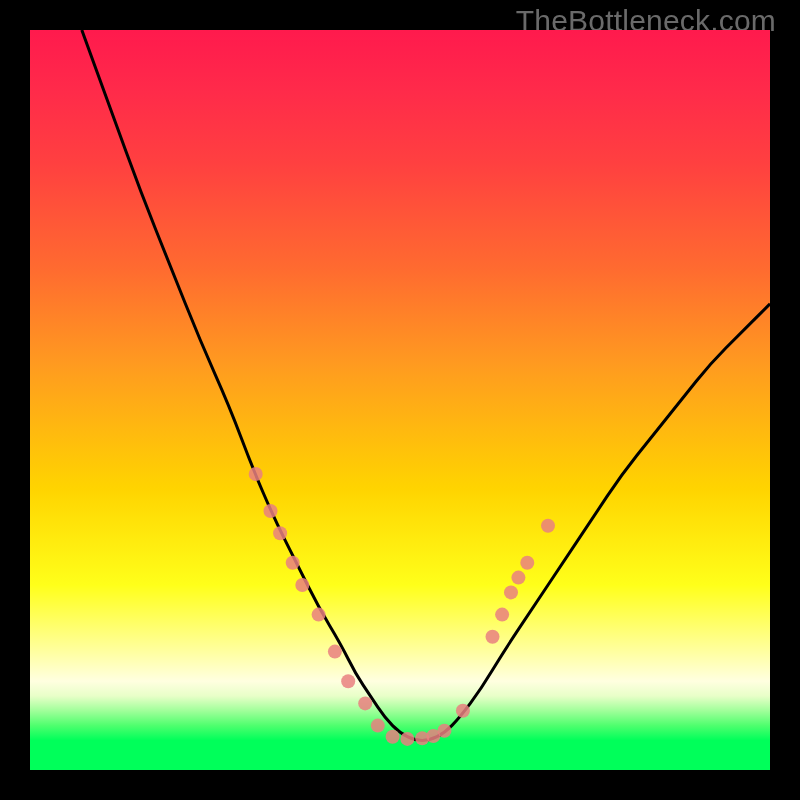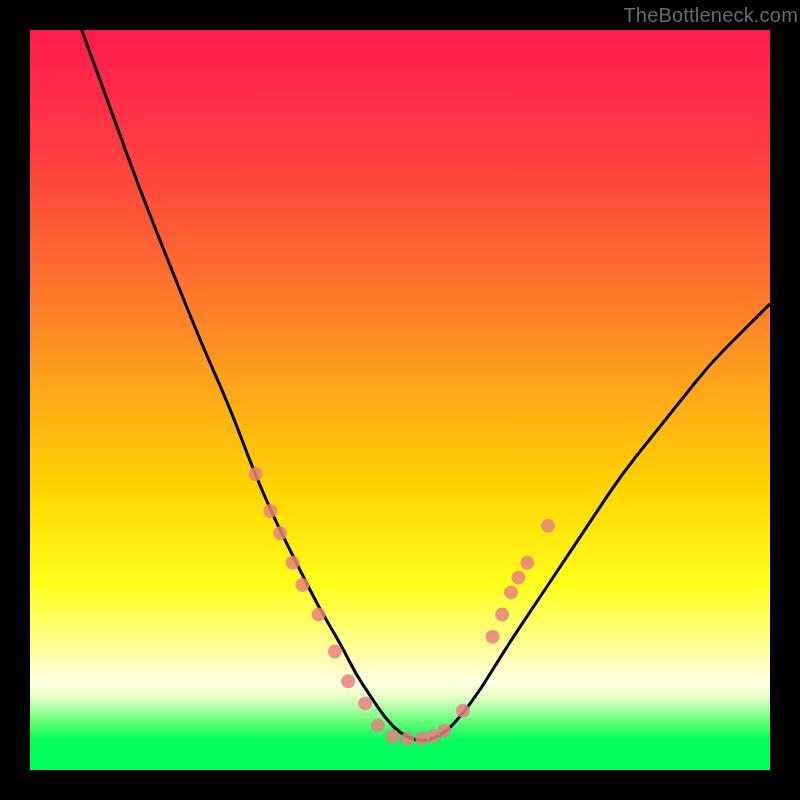--- a/index.html
+++ b/index.html
@@ -44,23 +44,23 @@
       #00ff5a 100%
     );
   }
   .curve-layer {
     position: absolute;
     inset: 0;
   }
   .watermark {
     position: absolute;
     top: 4px;
-    right: 2px;
+    right: 24px;
     color: #6a6a6a;
-    font-size: 20px;
+    font-size: 30px;
     font-weight: 500;
     letter-spacing: 0.2px;
     user-select: none;
   }
 </style>
 </head>
 <body>
 
 <div class="frame">
   <div class="watermark">TheBottleneck.com</div>

